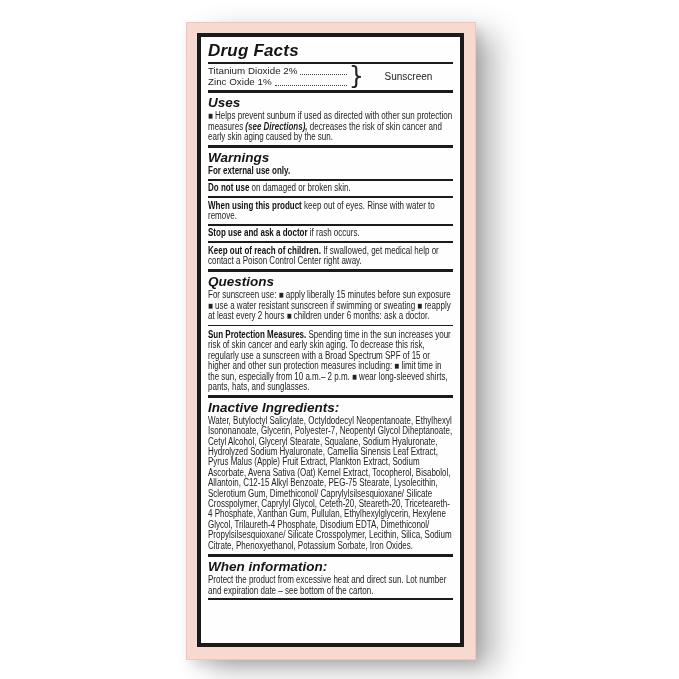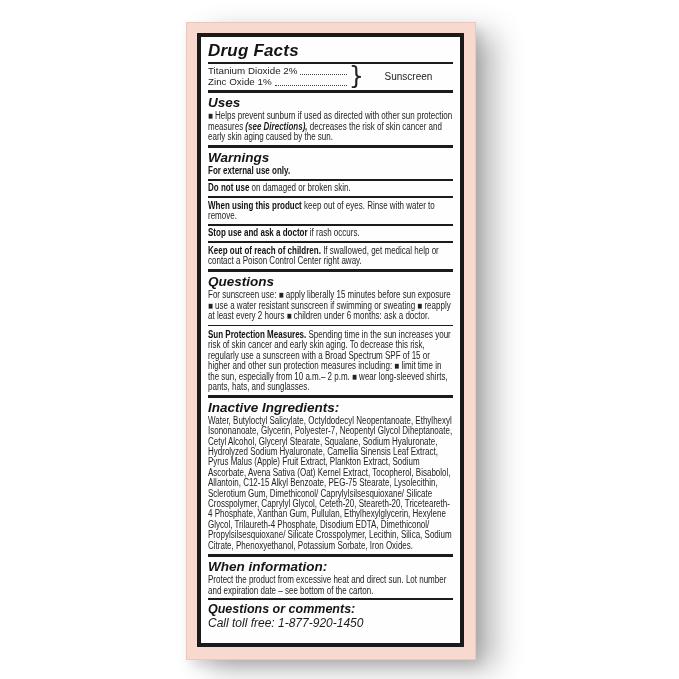--- a/index.html
+++ b/index.html
@@ -121,20 +121,16 @@
 
       <div class="rule r35"></div>
 
       <section>
         <div class="h2">When information:</div>
         <p class="body cond">Protect the product from excessive heat and direct sun. Lot number and expiration date – see bottom of the carton.</p>
       </section>
 
       <div class="rule r20"></div>
 
-      <section>
-        <div class="h2 q-head">Questions or comments:</div>
-        <p class="phone">Call toll free: 1-877-920-1450</p>
-      </section>
 
     </div>
   </div>
 </div>
 
 </body></html>

